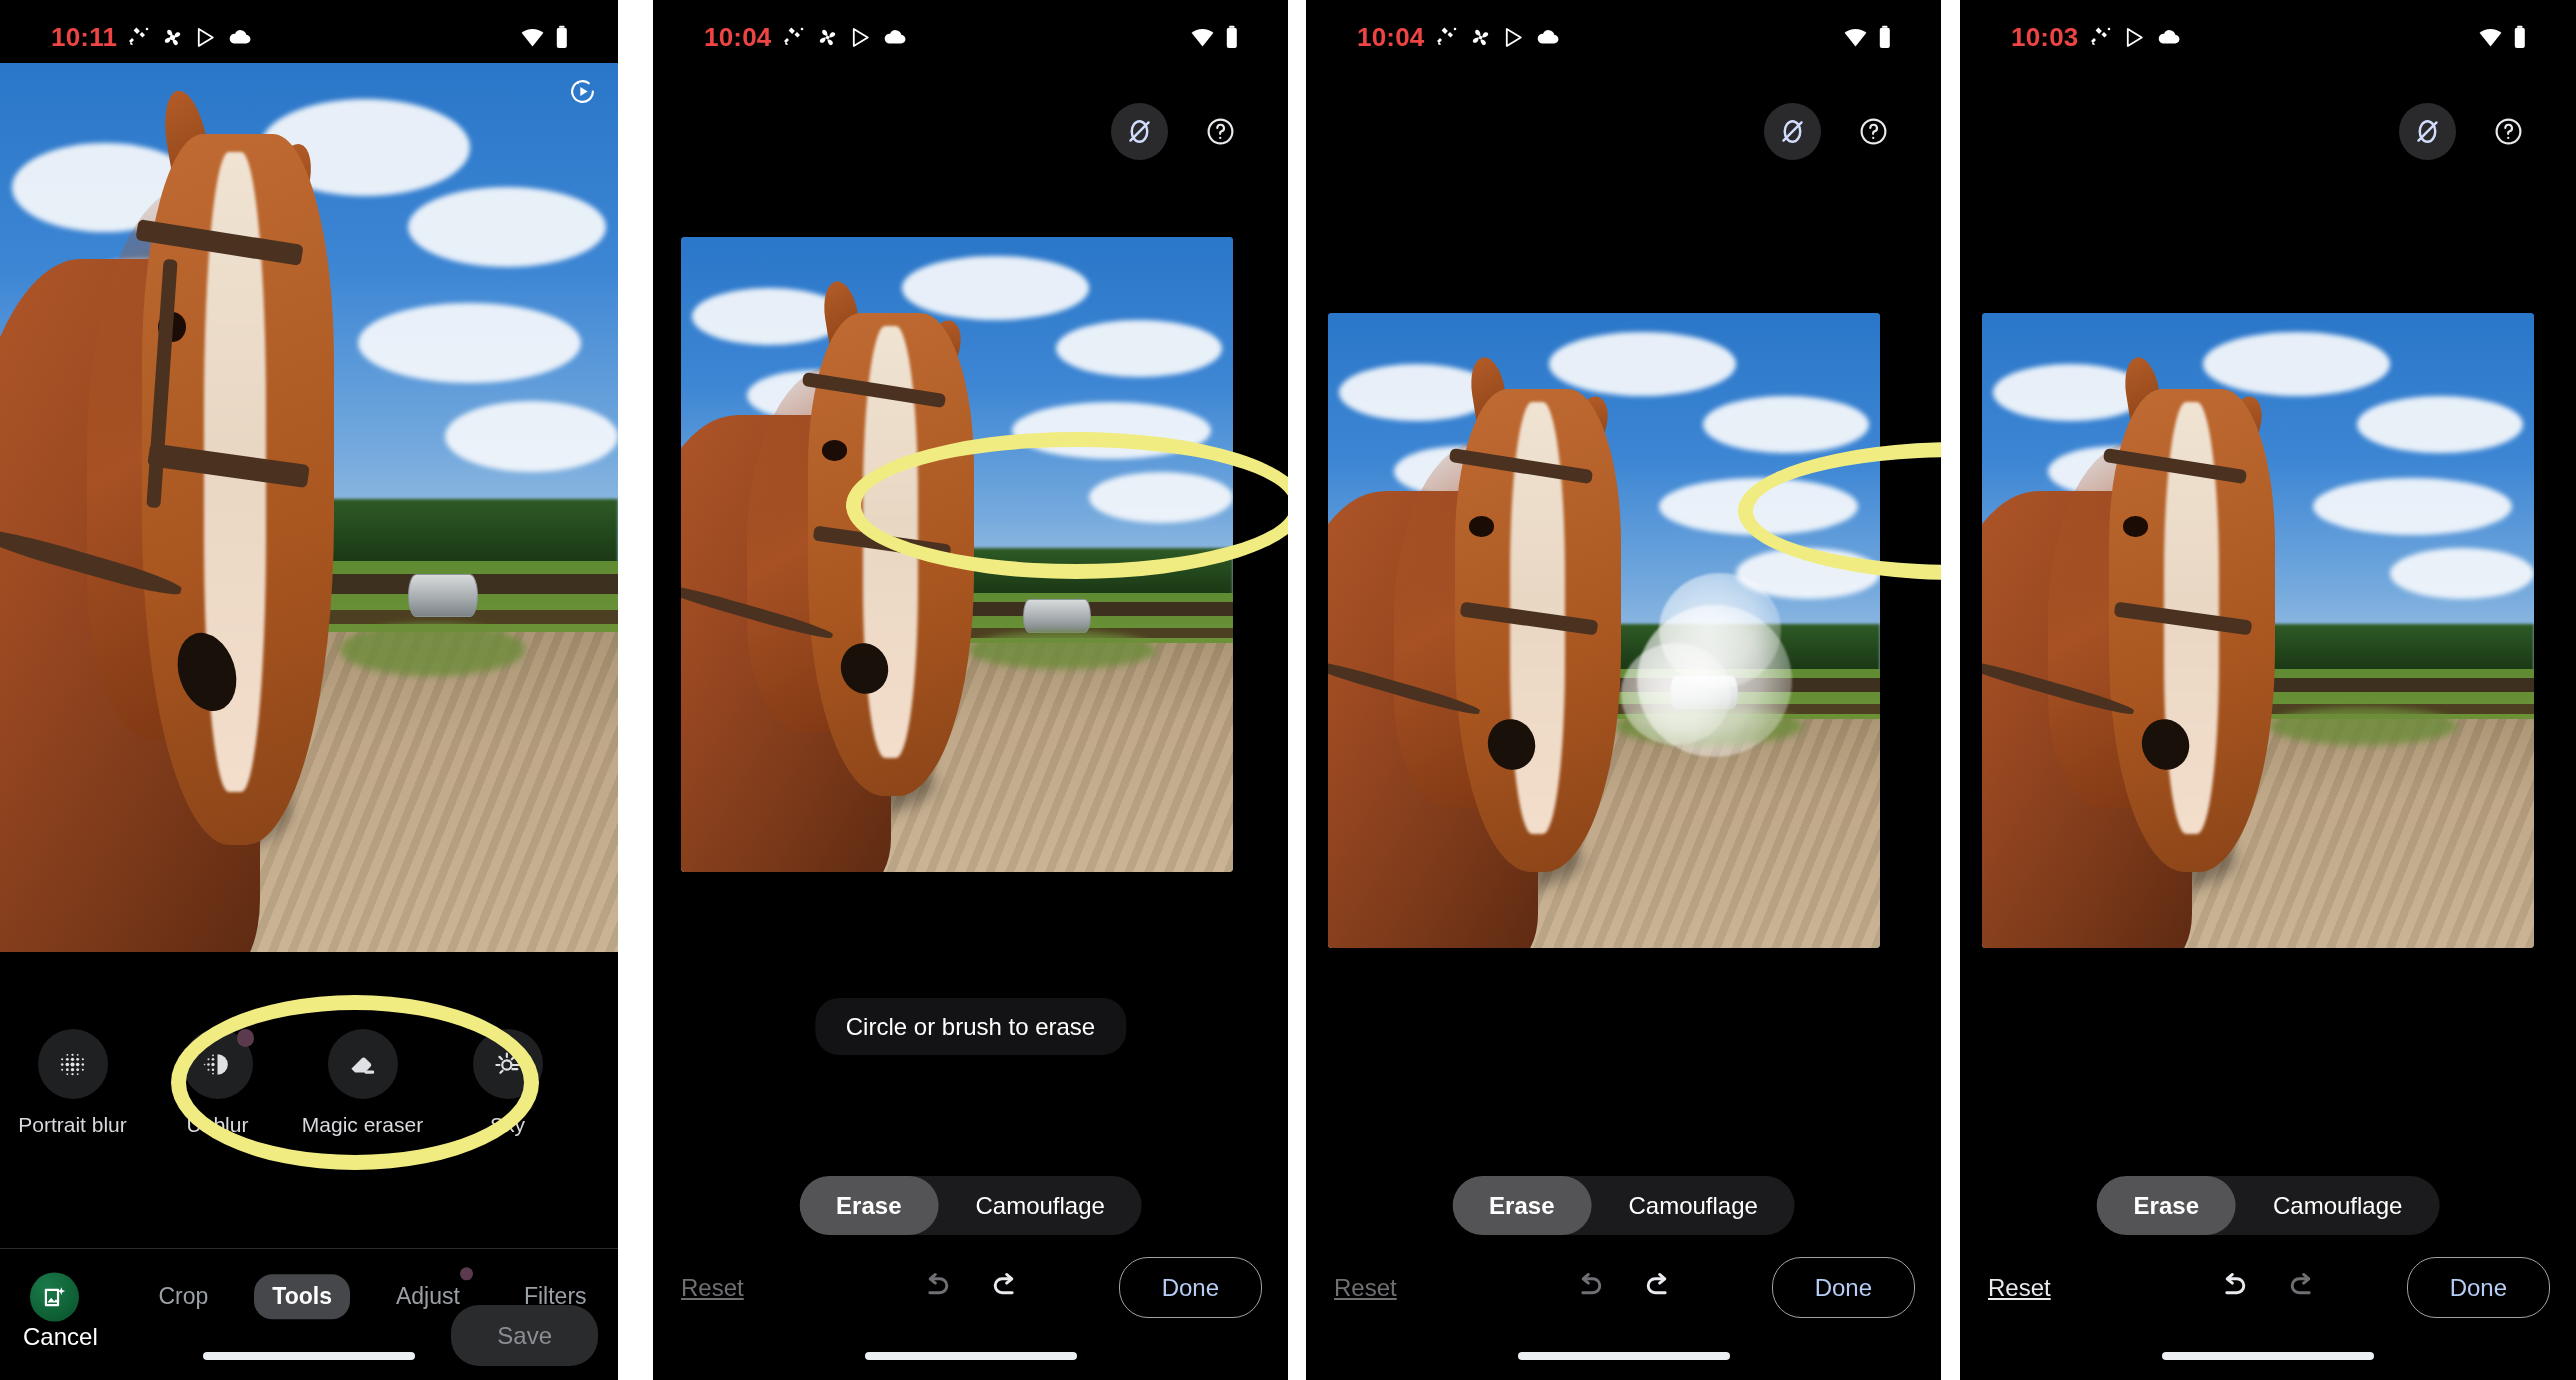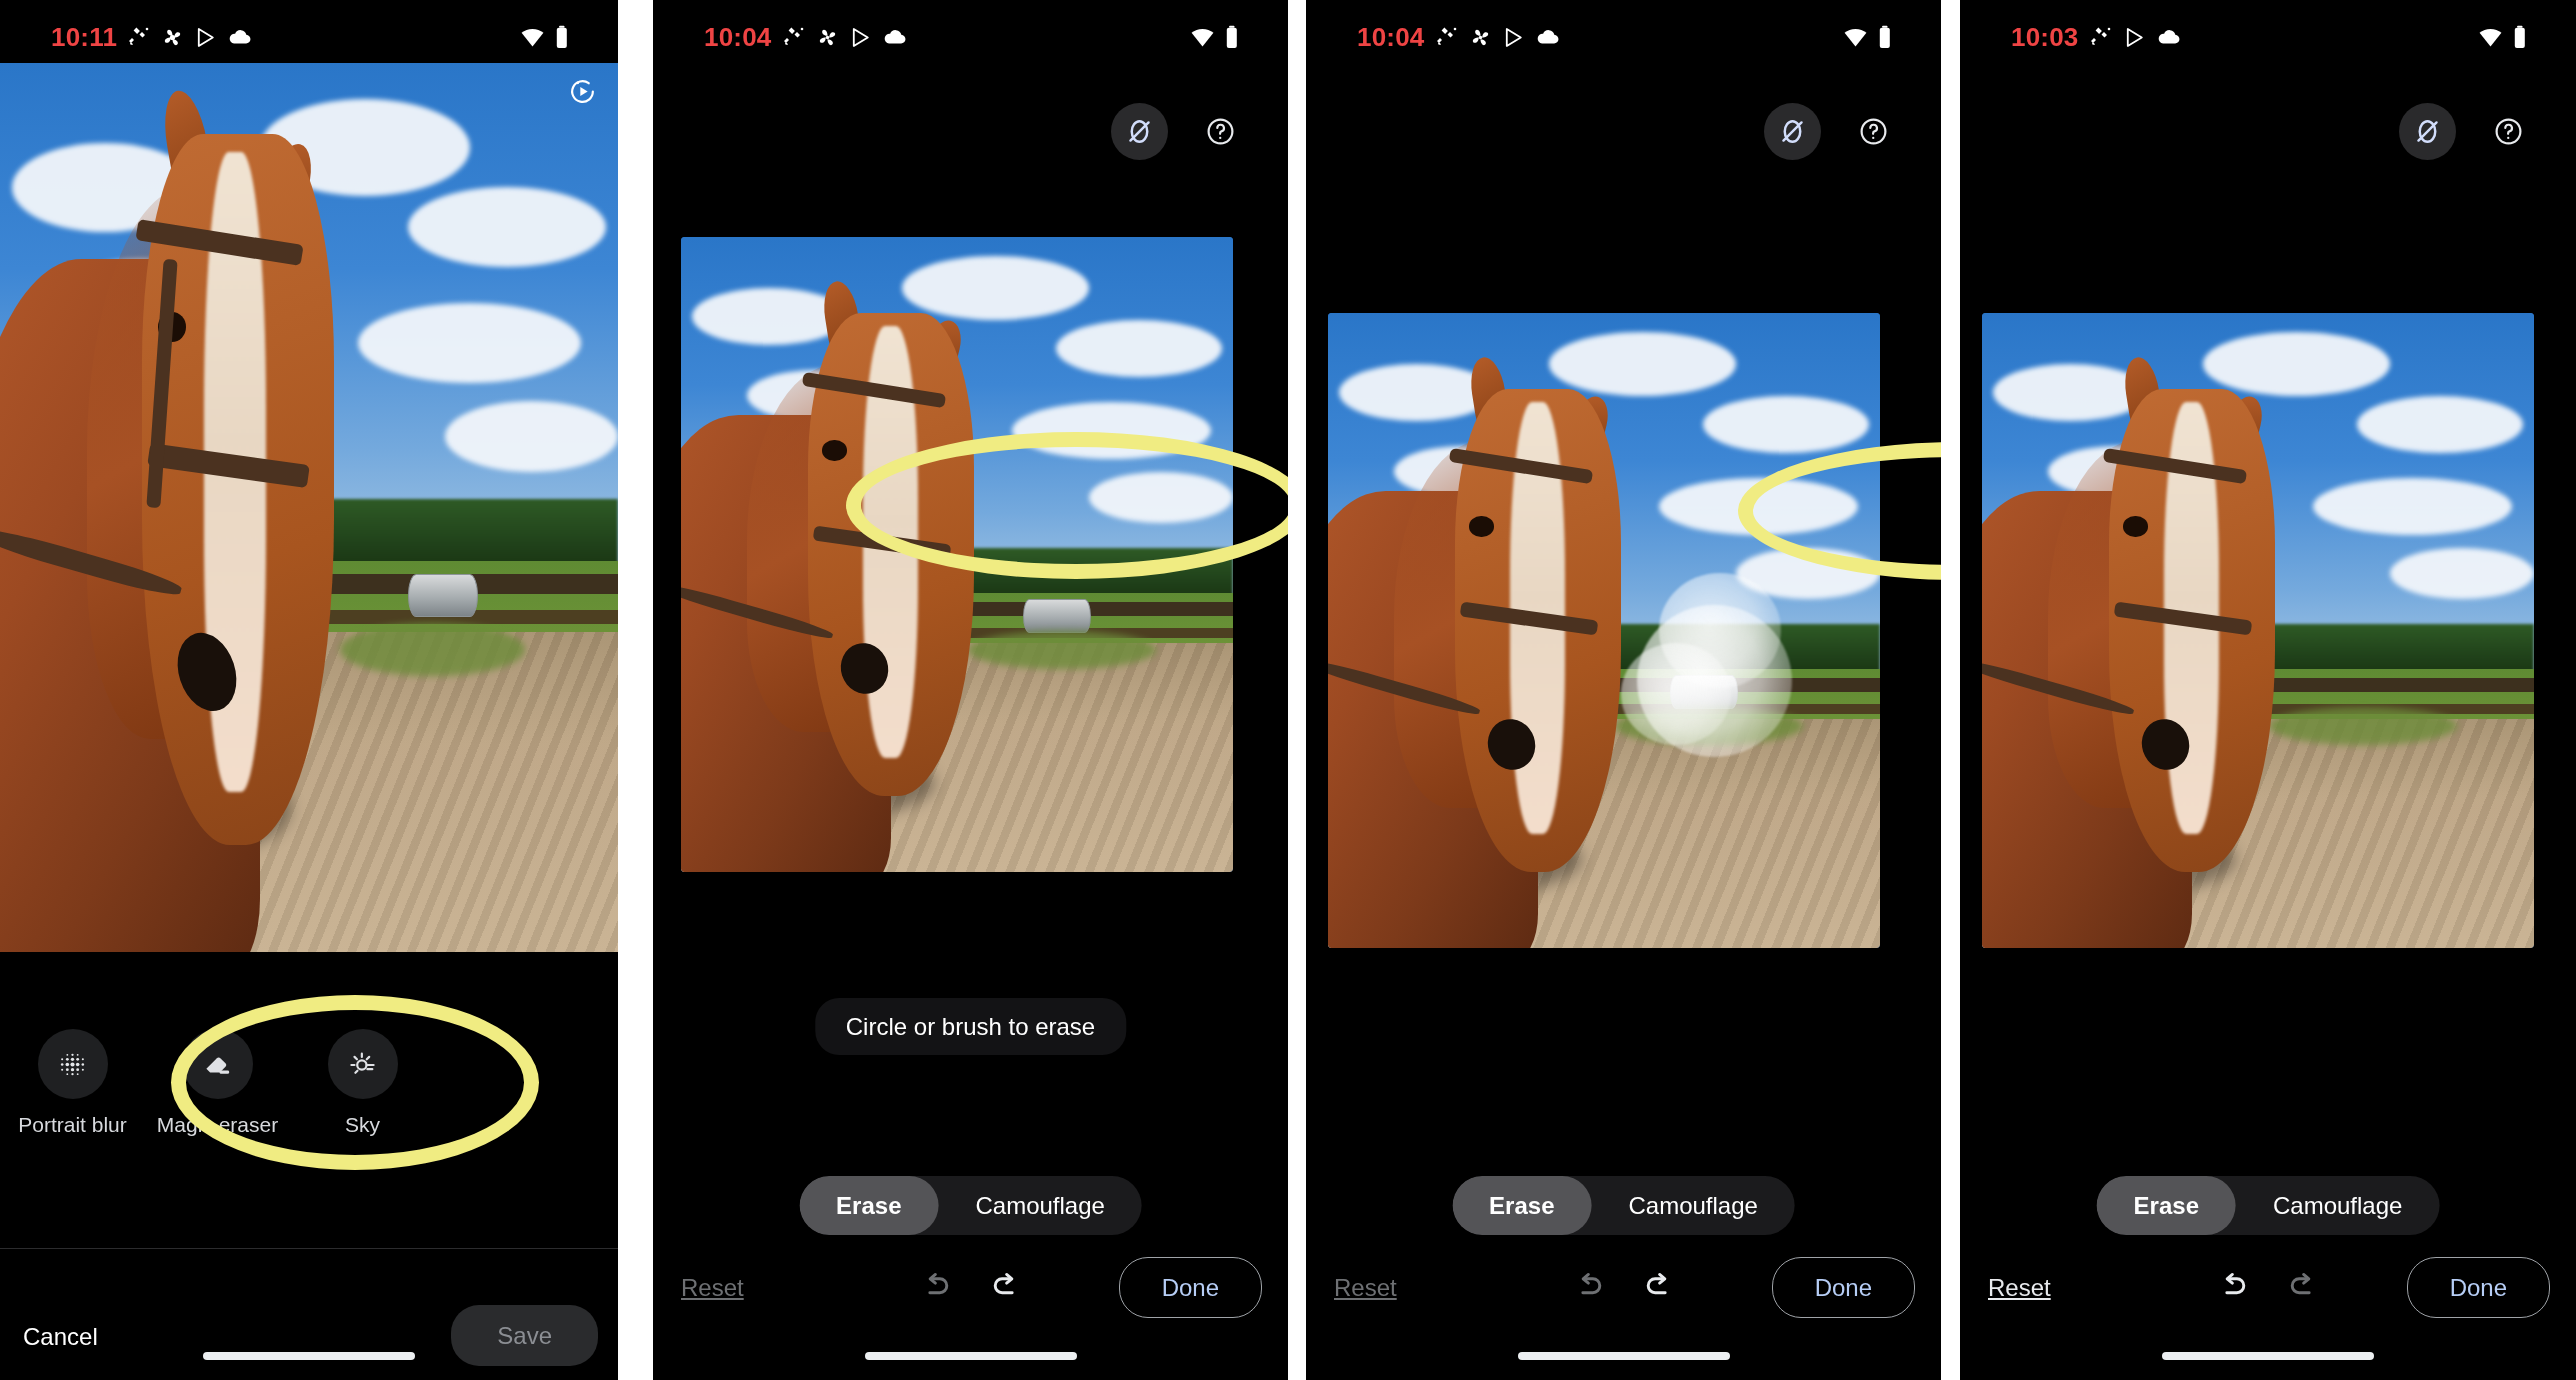--- a/index.html
+++ b/index.html
@@ -216,20 +216,40 @@
               <circle cx="12" cy="4.5" r=".9"></circle>
               <circle cx="16" cy="4.5" r=".7"></circle>
             <circle cx="8" cy="19.5" r=".7"></circle>
               <circle cx="12" cy="19.5" r=".9"></circle>
               <circle cx="16" cy="19.5" r=".7"></circle>
           </svg>
         </div>
         <div class="tool-label">Portrait blur</div>
       </div>
 
+      <div class="tool">
+        <div class="tool-circle">
+          <svg width="31" height="31" viewBox="0 0 24 24">
+            <path d="M12 4a8 8 0 0 1 0 16z" fill="#dfe1e5"></path>
+            <g fill="#dfe1e5">
+              <circle cx="5" cy="8" r=".8"></circle>
+                <circle cx="8.5" cy="8" r="1"></circle>
+              <circle cx="5" cy="12" r="1"></circle>
+                <circle cx="8.5" cy="12" r="1.3"></circle>
+              <circle cx="5" cy="16" r=".8"></circle>
+                <circle cx="8.5" cy="16" r="1"></circle>
+              <circle cx="8.5" cy="5" r=".7"></circle>
+                <circle cx="8.5" cy="19" r=".7"></circle>
+              <circle cx="2" cy="12" r=".6"></circle>
+            </g>
+          </svg>
+          <span class="tool-dot"></span>
+        </div>
+        <div class="tool-label">Unblur</div>
+      </div>
 
       <div class="tool">
         <div class="tool-circle">
           <svg width="31" height="31" viewBox="0 0 24 24" fill="#dfe1e5">
             <path d="M3.4 15.2l7.9-7.9a2.2 2.2 0 0 1 3.1 0l3.6 3.6a2.2 2.2 0 0 1 0 3.1l-4.2 4.2H6.3z"></path>
             <rect x="13.6" y="16.6" width="7.4" height="2.6" rx="1.1"></rect>
           </svg>
         </div>
         <div class="tool-label">Magic eraser</div>
       </div>
@@ -241,20 +261,38 @@
             <path d="M11.5 3.6v2.6M5.8 6.1l1.9 1.9M17.2 6.1l-1.9 1.9M3.4 12.4h2.4M6.5 18.4l1.6-1.6"></path>
             <path d="M15.2 12.4h5.4M15.8 15.6h3.8"></path>
           </svg>
         </div>
         <div class="tool-label">Sky</div>
       </div>
     </div>
 
     <div class="divider"></div>
 
+    <div class="tabrow">
+      <div class="photos-badge">
+        <svg width="28" height="28" viewBox="0 0 24 24" fill="none" stroke="#ffffff" stroke-width="1.9" stroke-linejoin="round">
+          <path d="M4.2 5.4h10.4v13.2H4.2z"></path>
+          <path d="M5.4 16.2l3.3-4 2.6 3 1.6-1.8 1.7 2.8" fill="#ffffff" stroke="none"></path>
+          <path d="M17.4 3.2l.9 2.4 2.4.9-2.4.9-.9 2.4-.9-2.4-2.4-.9 2.4-.9z" fill="#ffffff" stroke="none"></path>
+        </svg>
+      </div>
+      <div class="tabs">
+        <div class="tab">Crop</div>
+        <div class="tab active">Tools</div>
+        <div class="tab">
+          <span>Adjust</span>
+          <span class="tab-dot"></span>
+        </div>
+        <div class="tab">Filters</div>
+      </div>
+    </div>
 
     <div class="btmbar1">
       <div class="cancel">Cancel</div>
       <div class="savebtn">Save</div>
     </div>
 
     <div class="navpill"></div>
 
     <div class="annot" style="left:171px;top:995px;width:368px;height:175px;"></div>
   </div>

